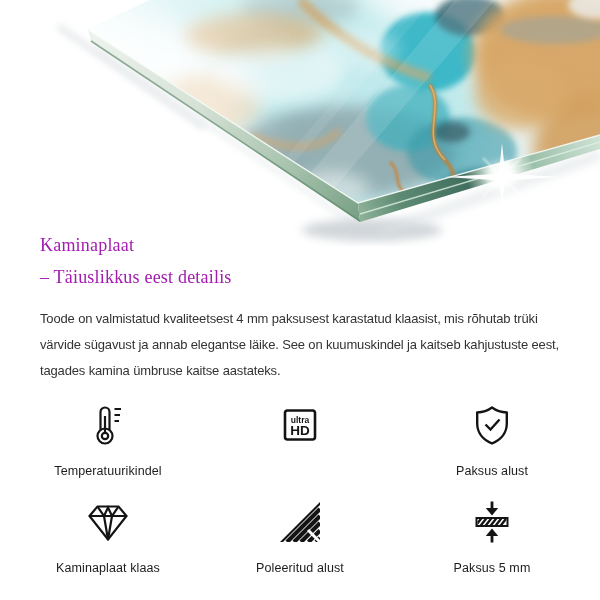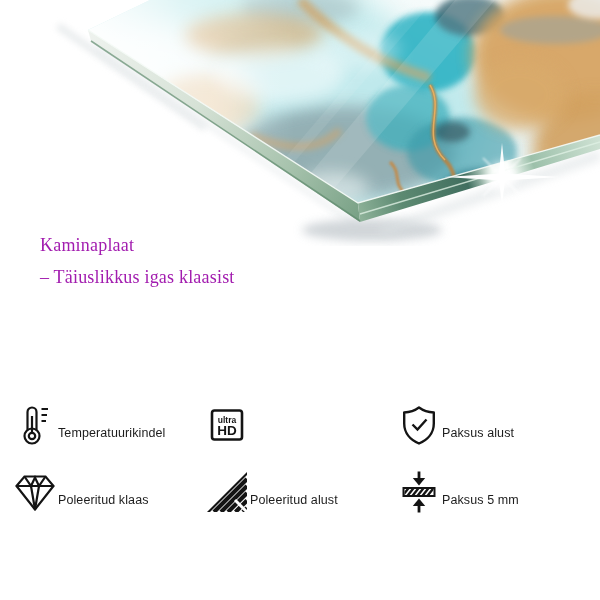--- a/index.html
+++ b/index.html
@@ -6,21 +6,21 @@
   body{width:600px;height:600px;overflow:hidden;font-family:"Liberation Sans",sans-serif;}
   .stage{position:relative;width:600px;height:600px;background:#fff;}
   .hero{position:absolute;top:0;left:0;width:600px;height:246px;}
   .hero svg{display:block;}
   .content{position:absolute;top:229px;left:0;width:600px;padding:0 40px;box-sizing:border-box;}
   .title{font-family:"Liberation Serif",serif;font-weight:400;font-size:18px;line-height:32px;
          color:#a21caf;margin:0 0 13px 0;letter-spacing:.2px;}
   .desc{font-size:13px;line-height:26px;color:#333;margin:0;max-width:536px;letter-spacing:-.15px;}
   .features{position:absolute;top:401px;left:0;width:600px;box-sizing:border-box;padding:0 12px;
             display:grid;grid-template-columns:repeat(3,1fr);row-gap:20px;}
-  .feature{display:flex;flex-direction:row;align-items:center;}
+  .feature{display:flex;flex-direction:column;align-items:center;}
   .icon-box{height:47px;display:flex;align-items:flex-end;justify-content:center;}
   .flabel{font-size:12.5px;color:#1c1c1c;margin-top:16px;white-space:nowrap;letter-spacing:.1px;}
   .ic{stroke:#141414;fill:none;stroke-width:2.2;}
 </style>
 </head>
 <body>
 
 <div class="stage">
 
   <div class="hero">
@@ -134,21 +134,22 @@
         <circle cx="502" cy="177" r="14" fill="#ffffff" opacity="0.9" filter="url(#fsh)"></circle>
         <circle cx="502" cy="177" r="5" fill="#ffffff" filter="url(#fsm)"></circle>
         <polygon points="444,177 502,173.5 560,177 502,180.5" fill="#ffffff" opacity="0.97"></polygon>
         <polygon points="502,143 505.5,177 502,205 498.5,177" fill="#ffffff" opacity="0.95"></polygon>
         <path d="M483,158 L521,196 M521,158 L483,196" stroke="#ffffff" stroke-width="1.6" opacity="0.7" filter="url(#fsm)"></path>
       </g>
     </svg>
   </div>
 
   <div class="content">
-    <h1 class="title"><span>Kaminaplaat</span><br><span>– Täiuslikkus igas klaasist</span></h1>
+    <h1 class="title"><span>Kaminaplaat</span><br><span>– Täiuslikkus eest detailis</span></h1>
+    <p class="desc">Toode on valmistatud kvaliteetsest 4 mm paksusest karastatud klaasist, mis rõhutab trüki värvide sügavust ja annab elegantse läike. See on kuumuskindel ja kaitseb kahjustuste eest, tagades kamina ümbruse kaitse aastateks.</p>
   </div>
 
   <div class="features">
 
     <div class="feature">
       <div class="icon-box">
         <svg width="46" height="46" viewBox="0 0 46 46">
           <rect class="ic" x="15.5" y="5.5" width="9" height="26" rx="4.5"></rect>
           <circle cx="20" cy="34" r="7.5" fill="#fff" stroke="#141414" stroke-width="2.2"></circle>
           <line class="ic" x1="20" y1="14" x2="20" y2="30"></line>
@@ -183,21 +184,21 @@
       <div class="icon-box">
         <svg width="46" height="46" viewBox="0 0 46 46">
           <g fill="none" stroke="#141414" stroke-width="2.2" stroke-linejoin="miter">
             <path d="M4.5,17 L12.5,7.5 H33.5 L41.5,17 L23,40.5 Z"></path>
             <path d="M4.5,17 H41.5"></path>
             <path d="M12.5,7.5 L19,17 L23,8.5 L27,17 L33.5,7.5"></path>
             <path d="M19,17 L23,40.5 M27,17 L23,40.5"></path>
           </g>
         </svg>
       </div>
-      <div class="flabel">Poleeritud klaas</div>
+      <div class="flabel">Kaminaplaat klaas</div>
     </div>
 
     <div class="feature">
       <div class="icon-box">
         <svg width="46" height="46" viewBox="0 0 46 46">
           <defs>
               <clipPath id="triClip">
                 <polygon points="3,43 43,43 43,3"></polygon>
               </clipPath>
             </defs>

